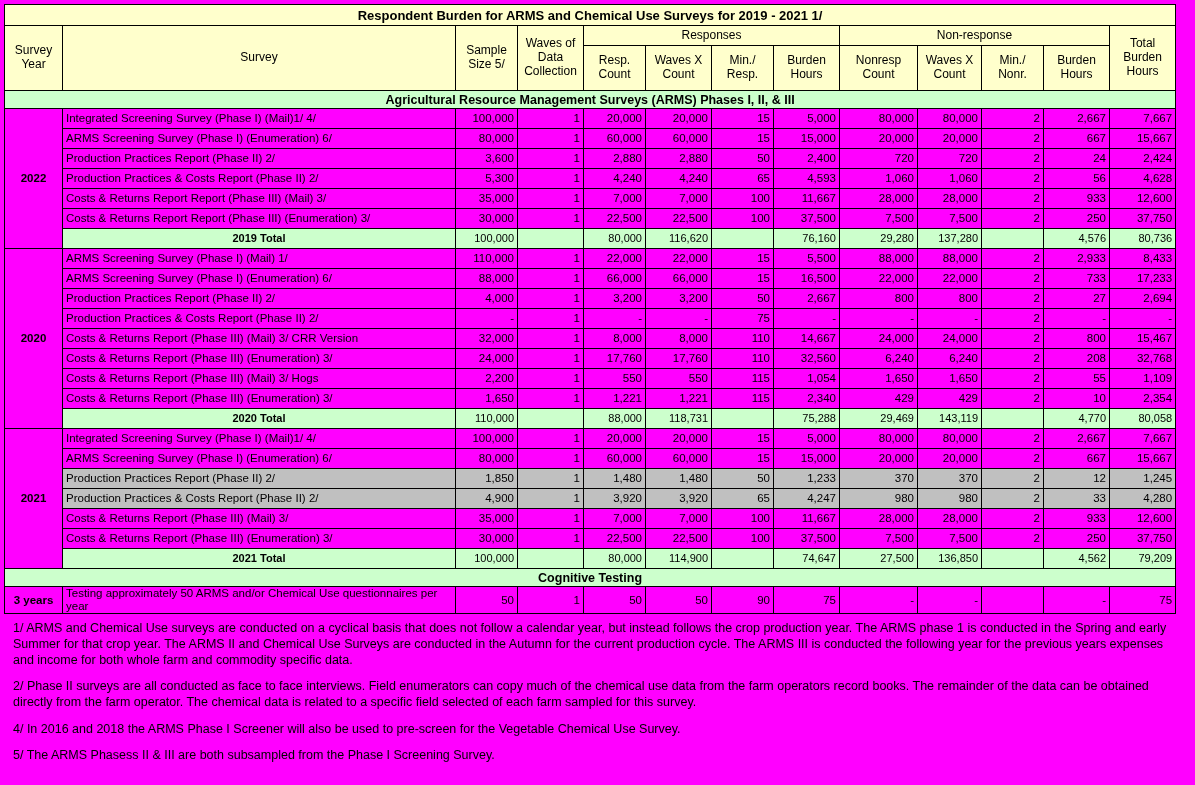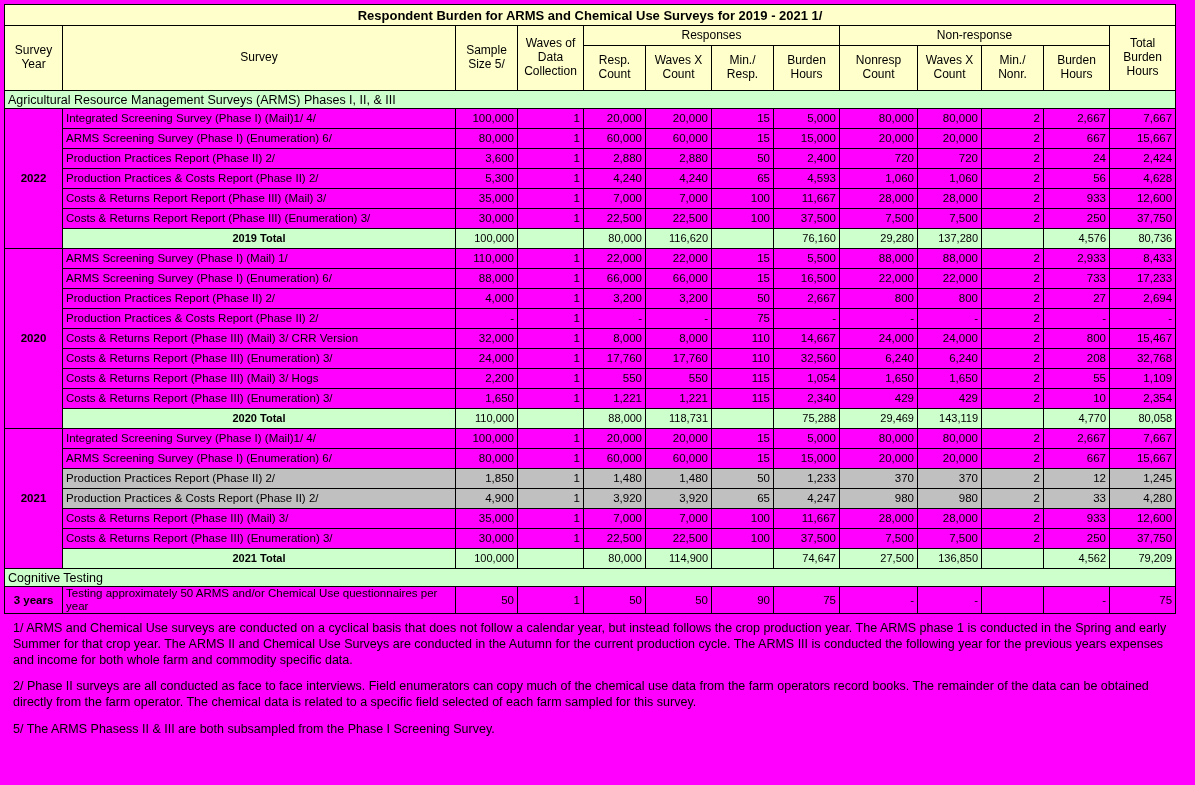--- a/index.html
+++ b/index.html
@@ -38,23 +38,23 @@
     font-size: 12px;
     text-align: center;
     white-space: pre-line;
     line-height: 1.15;
   }
   tr.group-row th { height: 20px; }
   tr.sub-row th { height: 45px; }
 
   td.band {
     background: var(--section_green, #CCFFCC);
-    font-weight: normal;
+    font-weight: bold;
     font-size: 12.5px;
-    text-align: left;
+    text-align: center;
     height: 18px;
     padding-left: 2px;
   }
   tr.data-row td { height: 20px; font-size: 11.5px; line-height: 1.15; }
   tr.row-magenta td { background: var(--page_magenta, #FF00FF); }
   tr.row-gray td { background: var(--row_gray, #C0C0C0); }
   td.year {
     background: var(--page_magenta, #FF00FF);
     font-weight: bold;
     font-size: 12px;
@@ -483,16 +483,17 @@
           <td class="num"></td>
           <td class="num">-</td>
           <td class="num">75</td>
         </tr>
       </tbody>
   </table>
 
   <div class="footnotes">
     <div class="footnote">1/ ARMS and Chemical Use surveys are conducted on a cyclical basis that does not follow a calendar year, but instead follows the crop production year.  The ARMS phase 1 is conducted in the Spring and early Summer for that crop year.  The ARMS II and Chemical Use Surveys are conducted in the Autumn for the current production cycle. The ARMS III is conducted the following year for the previous years expenses and income for  both whole farm and commodity specific data.</div>
     <div class="footnote">2/ Phase II surveys are all conducted as face to face interviews. Field enumerators can copy much of the chemical use data from the farm operators record books. The remainder of the data can be obtained directly from the farm operator.  The chemical data is related to a specific field selected of each farm sampled for this survey.</div>
+    <div class="footnote">4/ In 2016 and 2018 the ARMS Phase I Screener will also be used to pre-screen for the Vegetable Chemical Use Survey.</div>
     <div class="footnote">5/ The ARMS Phasess II &amp; III are both subsampled from the Phase I Screening Survey.</div>
   </div>
 
 </div>
 
 </body></html>

